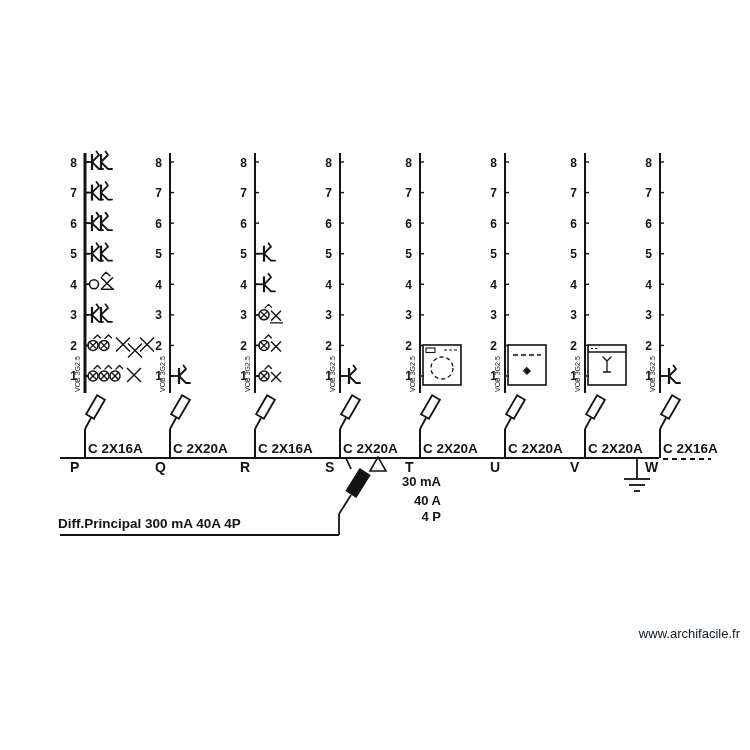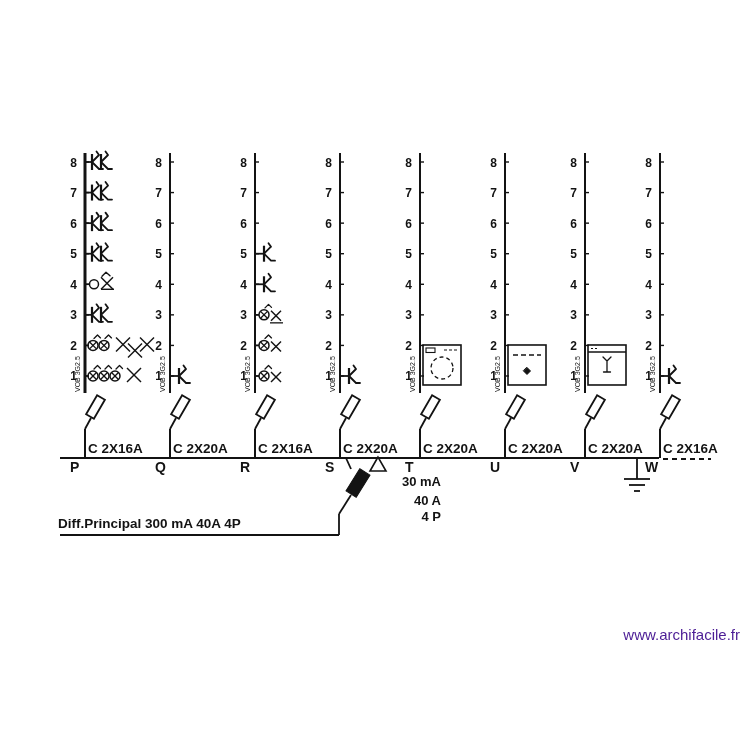--- a/index.html
+++ b/index.html
@@ -1,19 +1,19 @@
 <!DOCTYPE html>
 <html><head>
 <meta charset="utf-8">
 <style>
   html,body{margin:0;padding:0;background:#fff;}
   #canvas{position:relative;width:750px;height:750px;background:#ffffff;overflow:hidden;
           font-family:"Liberation Sans", sans-serif;}
   svg text{font-family:"Liberation Sans", sans-serif;}
-  #footer-url{position:absolute;right:10px;top:626px;font-size:15px;color:#4c1d95;
+  #footer-url{position:absolute;right:10px;top:626px;font-size:13px;color:#0f172a;
               font-family:"Liberation Sans", sans-serif;}
 </style>
 </head>
 <body>
 
 <div id="canvas">
   <svg id="diagram" width="750" height="750" viewBox="0 0 750 750">
       <line x1="60" y1="458" x2="659" y2="458" stroke="#131313" stroke-width="2.2"></line>
       <line x1="85" y1="153" x2="85" y2="393" stroke="#131313" stroke-width="3"></line>
       <line x1="85" y1="162" x2="89" y2="162" stroke="#131313" stroke-width="1.4"></line>

